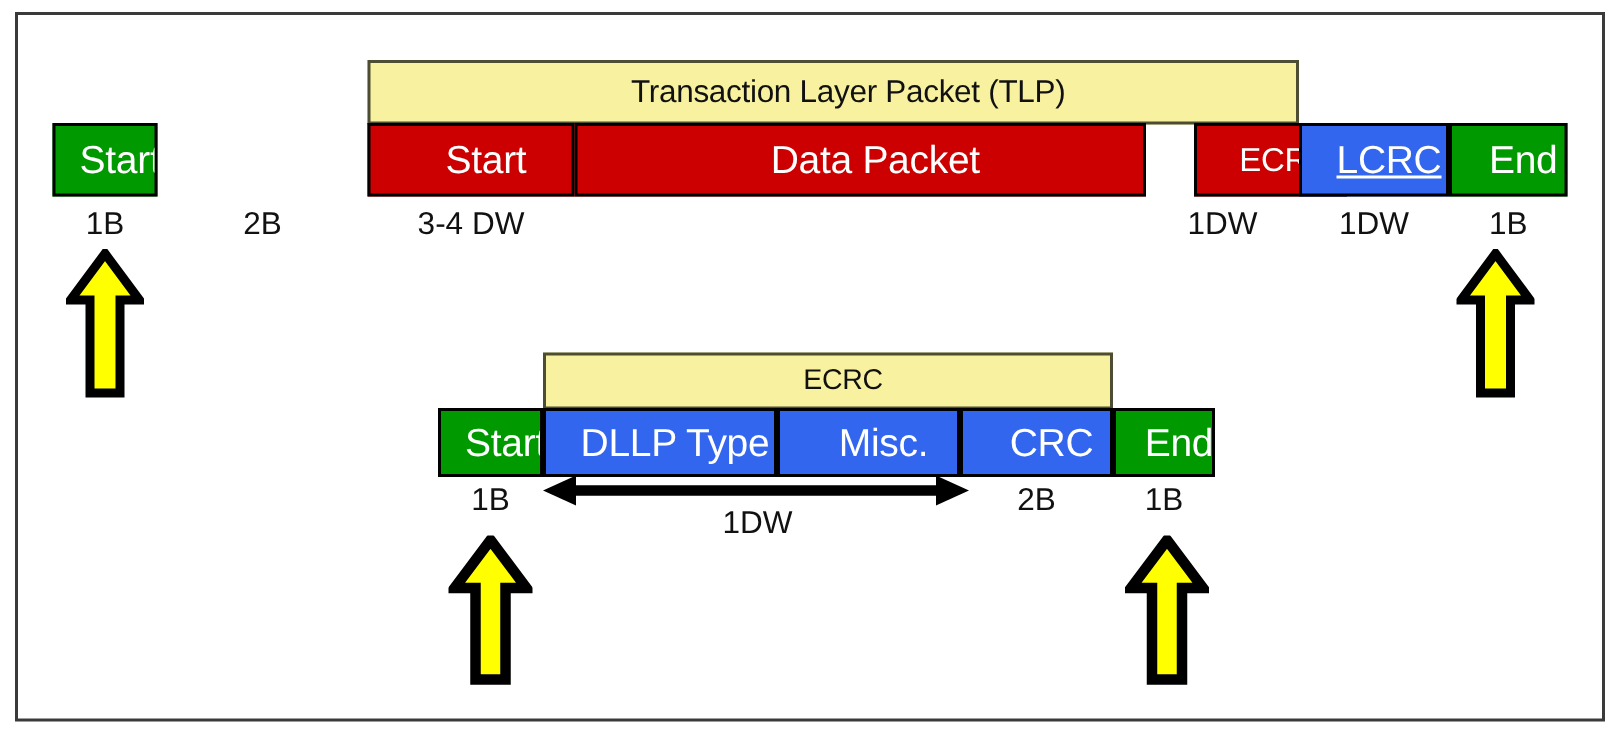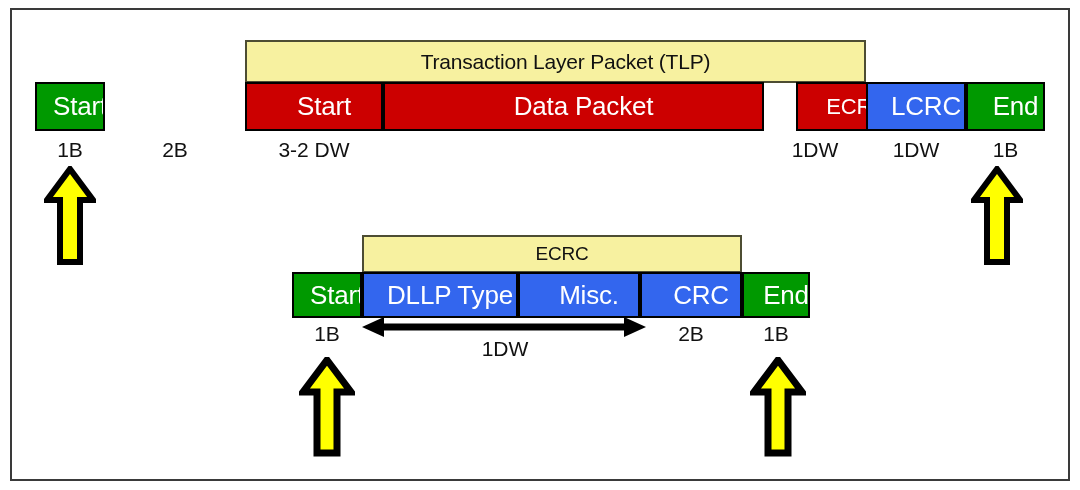--- a/index.html
+++ b/index.html
@@ -77,29 +77,29 @@
 
   <div class="blk green" style="left:35px; top:82px; width:70px; height:49px; font-size:26px;">Start</div>
 
 
   <div class="blk red" style="left:245px; top:82px; width:138px; height:49px; font-size:26px;">Start</div>
 
   <div class="blk red" style="left:383px; top:82px; width:381px; height:49px; font-size:26px;">Data Packet</div>
 
   <div class="blk red" style="left:796px; top:82px; width:102px; height:49px; font-size:22px;">ECRC</div>
 
-  <div class="blk blue" style="left:866px; top:82px; width:100px; height:49px; font-size:26px;">LCRC</div>
+  <div class="blk blue" style="left:866px; top:82px; width:100px; height:49px; font-size:26px;text-decoration:underline;">LCRC</div>
 
   <div class="blk green" style="left:966px; top:82px; width:79px; height:49px; font-size:26px;">End</div>
 
   <div class="lbl" style="left:35px; top:138px; width:70px; font-size:21px;">1B</div>
 
   <div class="lbl" style="left:105px; top:138px; width:140px; font-size:21px;">2B</div>
 
-  <div class="lbl" style="left:245px; top:138px; width:138px; font-size:21px;">3-2 DW</div>
+  <div class="lbl" style="left:245px; top:138px; width:138px; font-size:21px;">3-4 DW</div>
 
 
   <div class="lbl" style="left:764px; top:138px; width:102px; font-size:21px;">1DW</div>
 
   <div class="lbl" style="left:866px; top:138px; width:100px; font-size:21px;">1DW</div>
 
   <div class="lbl" style="left:966px; top:138px; width:79px; font-size:21px;">1B</div>
 
   <div class="uparrow" style="left:44px; top:166px;">
     <svg width="52" height="100" viewBox="0 0 52 100">

